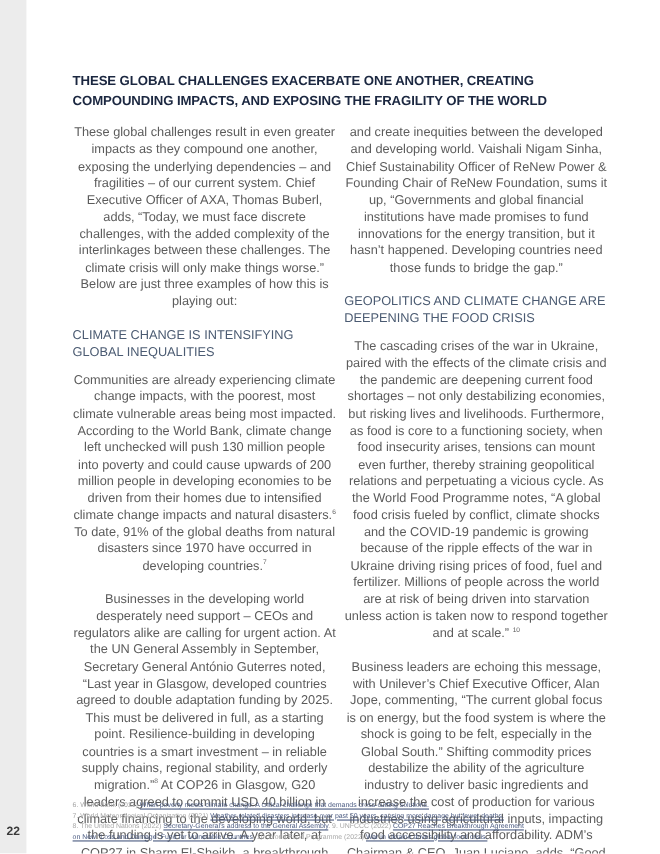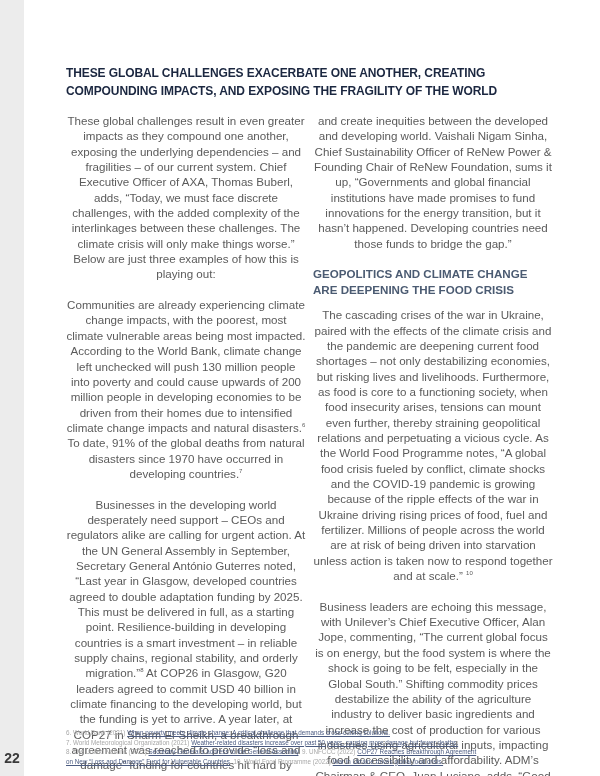--- a/index.html
+++ b/index.html
@@ -7,38 +7,38 @@
     width: 600px; height: 776px; position: relative; overflow: hidden;
     background: #ffffff;
     font-family: "Liberation Sans", "DejaVu Sans", sans-serif;
   }
   .side-strip {
     position: absolute; left: 0; top: 0; width: 24px; height: 776px;
     background: #ececec;
   }
   .page-number {
     position: absolute; left: 0; top: 750px; width: 24px; text-align: center;
-    font-size: 14px; font-weight: bold; color: #3a3a3a;
+    font-size: 11px; font-weight: bold; color: #3a3a3a;
   }
   .title {
     position: absolute; left: 66px; top: 64px; width: 480px;
     margin: 0;
     font-size: 12px; line-height: 18px; font-weight: bold;
     color: #1b2740; letter-spacing: -0.1px;
   }
   .col {
     position: absolute; top: 113px; width: 240px;
     font-size: 11.6px; line-height: 15.35px; color: #5b5b5b;
   }
   .col.left { left: 66px; }
   .col.right { left: 313px; }
   .col p { margin: 0 0 15.35px 0; text-align: center; }
   .col h2 {
     margin: 0 0 10px 0;
-    font-size: 11.6px; line-height: 15.4px; font-weight: bold;
+    font-size: 11.6px; line-height: 15.4px; font-weight: normal;
     color: #4b5b72;
   }
   sup { font-size: 6px; line-height: 0; vertical-align: super; }
   .footnotes {
     position: absolute; left: 66px; top: 728px; width: 490px;
     font-size: 6.3px; line-height: 9.5px; color: #a8a8a8;
     white-space: nowrap;
   }
   .footnotes a { color: #4a5a80; text-decoration: underline; }
   .fn-line { display: block; }
@@ -46,20 +46,21 @@
 </head>
 <body>
 
 <div class="side-strip"></div>
 <div class="page-number">22</div>
 
 <h1 class="title">THESE GLOBAL CHALLENGES EXACERBATE ONE ANOTHER, CREATING COMPOUNDING IMPACTS, AND EXPOSING THE FRAGILITY OF THE WORLD</h1>
 
 <div class="col left">
   <p>These global challenges result in even greater impacts as they compound one another, exposing the underlying dependencies – and fragilities – of our current system. Chief Executive Officer of AXA, Thomas Buberl, adds, “Today, we must face discrete challenges, with the added complexity of the interlinkages between these challenges. The climate crisis will only make things worse.” Below are just three examples of how this is playing out:</p>
+  <h2>CLIMATE CHANGE IS INTENSIFYING GLOBAL INEQUALITIES</h2>
   <p><span>Communities are already experiencing climate change impacts, with the poorest, most climate vulnerable areas being most impacted. According to the World Bank, climate change left unchecked will push 130 million people into poverty and could cause upwards of 200 million people in developing economies to be driven from their homes due to intensified climate change impacts and natural disasters.</span><sup>6</sup><span> To date, 91% of the global deaths from natural disasters since 1970 have occurred in developing countries.</span><sup>7</sup></p>
   <p><span>Businesses in the developing world desperately need support – CEOs and regulators alike are calling for urgent action. At the UN General Assembly in September, Secretary General António Guterres noted, “Last year in Glasgow, developed countries agreed to double adaptation funding by 2025. This must be delivered in full, as a starting point. Resilience-building in developing countries is a smart investment – in reliable supply chains, regional stability, and orderly migration.”</span><sup>8</sup><span> At COP26 in Glasgow, G20 leaders agreed to commit USD 40 billion in climate financing to the developing world, but the funding is yet to arrive. A year later, at COP27 in Sharm El-Sheikh, a breakthrough agreement was reached to provide “loss and damage” funding for countries hit hard by climate disasters.</span></p>
 </div>
 
 <div class="col right">
   <p>and create inequities between the developed and developing world. Vaishali Nigam Sinha, Chief Sustainability Officer of ReNew Power &amp; Founding Chair of ReNew Foundation, sums it up, “Governments and global financial institutions have made promises to fund innovations for the energy transition, but it hasn’t happened. Developing countries need those funds to bridge the gap.”</p>
   <h2>GEOPOLITICS AND CLIMATE CHANGE ARE DEEPENING THE FOOD CRISIS</h2>
   <p><span>The cascading crises of the war in Ukraine, paired with the effects of the climate crisis and the pandemic are deepening current food shortages – not only destabilizing economies, but risking lives and livelihoods. Furthermore, as food is core to a functioning society, when food insecurity arises, tensions can mount even further, thereby straining geopolitical relations and perpetuating a vicious cycle. As the World Food Programme notes, “A global food crisis fueled by conflict, climate shocks and the COVID-19 pandemic is growing because of the ripple effects of the war in Ukraine driving rising prices of food, fuel and fertilizer. Millions of people across the world are at risk of being driven into starvation unless action is taken now to respond together and at scale.”</span> <sup>10</sup></p>
   <p>Business leaders are echoing this message, with Unilever’s Chief Executive Officer, Alan Jope, commenting, “The current global focus is on energy, but the food system is where the shock is going to be felt, especially in the Global South.” Shifting commodity prices destabilize the ability of the agriculture industry to deliver basic ingredients and increase the cost of production for various industries using agricultural inputs, impacting food accessibility and affordability. ADM’s Chairman &amp; CEO, Juan Luciano, adds, “Good nutrition is key to a number of health challenges and access to nutrition is key to unlocking progress on social issues, such as inequality or education. Food is the foundation.”</p>
 </div>

